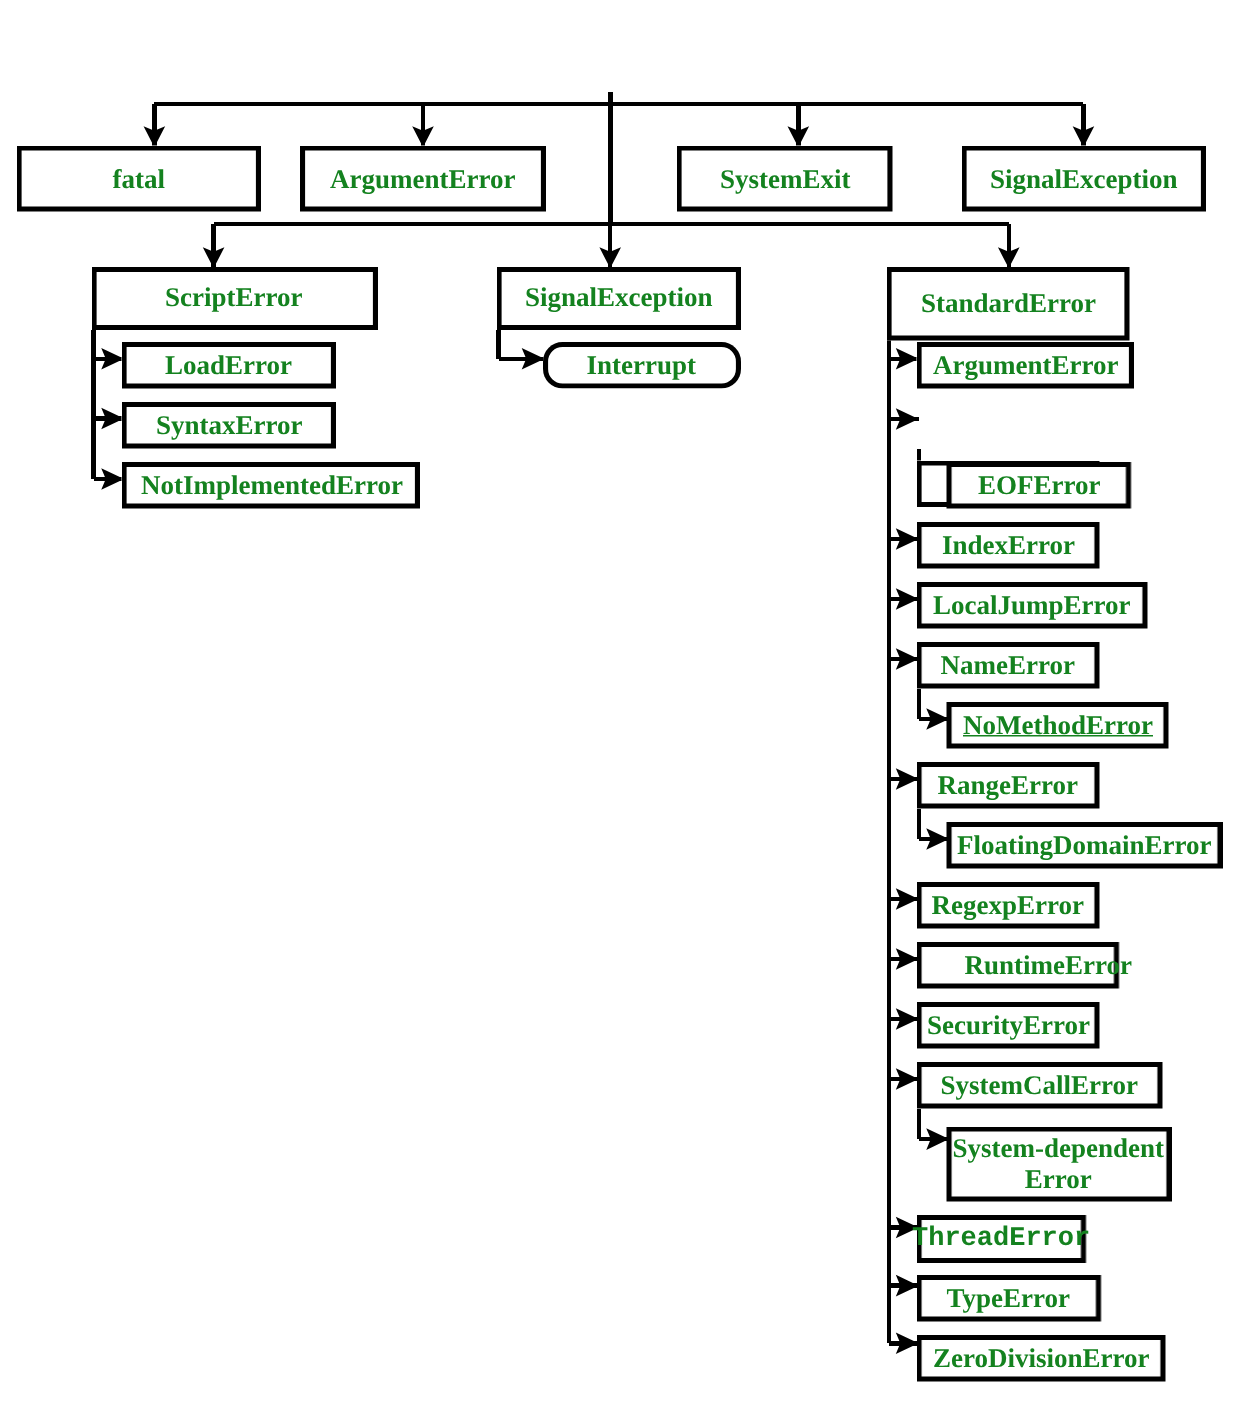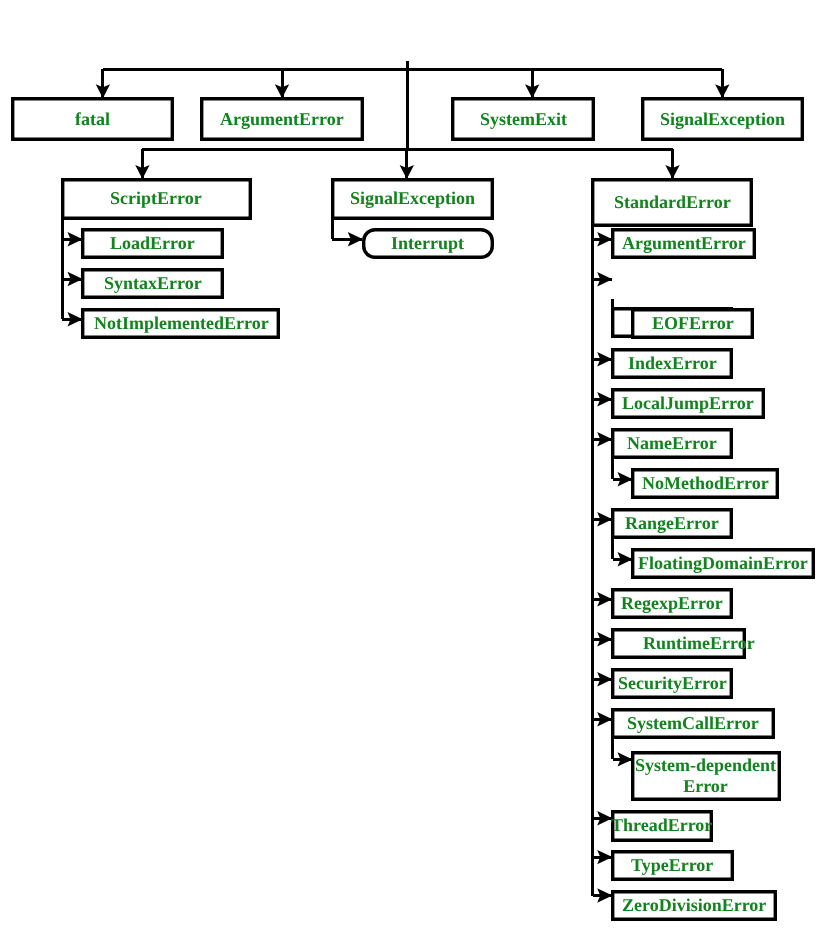--- a/index.html
+++ b/index.html
@@ -138,26 +138,26 @@
   <div class="node" style="left:81.3px;top:308px;width:199.2px;height:31.3px;"><span class="label">NotImplementedError</span></div>
   <div class="node" style="left:330.8px;top:177.7px;width:163.5px;height:42px;"><span class="label">SignalException</span></div>
   <div class="node" style="left:361.6px;top:227.8px;width:132.7px;height:31.3px;border-radius:13px;"><span class="label">Interrupt</span></div>
   <div class="node" style="left:590.9px;top:177.7px;width:162.5px;height:49px;"><span class="label">StandardError</span></div>
   <div class="node" style="left:611px;top:227.8px;width:145px;height:31.3px;"><span class="label">ArgumentError</span></div>
   <div class="node" style="left:611px;top:268px;width:122.4px;height:31.3px;margin-top:39px;"><span class="label">IOError</span></div>
   <div class="node" style="left:631.3px;top:308px;width:123.2px;height:31.3px;"><span class="label">EOFError</span></div>
   <div class="node" style="left:611px;top:388px;width:154.3px;height:31.3px;"><span class="label">LocalJumpError</span></div>
   <div class="node" style="left:611px;top:348px;width:122.4px;height:31.3px;"><span class="label">IndexError</span></div>
   <div class="node" style="left:611px;top:428px;width:122.4px;height:31.3px;"><span class="label">NameError</span></div>
-  <div class="node" style="left:631.3px;top:468px;width:148px;height:31.3px;"><span class="label">NoMethodError</span></div>
+  <div class="node" style="left:631.3px;top:468px;width:148px;height:31.3px;text-decoration:underline;"><span class="label">NoMethodError</span></div>
   <div class="node" style="left:611px;top:508px;width:122.4px;height:31.3px;"><span class="label">RangeError</span></div>
   <div class="node" style="left:631.3px;top:548px;width:183.5px;height:31.3px;"><span class="label">FloatingDomainError</span></div>
   <div class="node" style="left:611px;top:588px;width:122.4px;height:31.3px;"><span class="label">RegexpError</span></div>
   <div class="node" style="left:611px;top:628px;width:135px;height:31.3px;padding-left:40px;"><span class="label">RuntimeError</span></div>
   <div class="node" style="left:611px;top:668px;width:122.4px;height:31.3px;"><span class="label">SecurityError</span></div>
   <div class="node" style="left:611px;top:708px;width:164px;height:31.3px;"><span class="label">SystemCallError</span></div>
   <div class="node" style="left:631.3px;top:751px;width:149.3px;height:49.7px;"><span class="label">System-dependent
 Error</span></div>
-  <div class="node" style="left:611px;top:810.3px;width:102px;height:31.3px;"><span class="label">ThreadError</span></div>
+  <div class="node" style="left:611px;top:810.3px;width:113px;height:31.3px;font-family:Liberation Mono, monospace;"><span class="label">ThreadError</span></div>
   <div class="node" style="left:611px;top:850px;width:122.6px;height:31.3px;"><span class="label">TypeError</span></div>
   <div class="node" style="left:611px;top:889.7px;width:166.2px;height:31.3px;"><span class="label">ZeroDivisionError</span></div>
 
 </div>
 
 </body></html>

